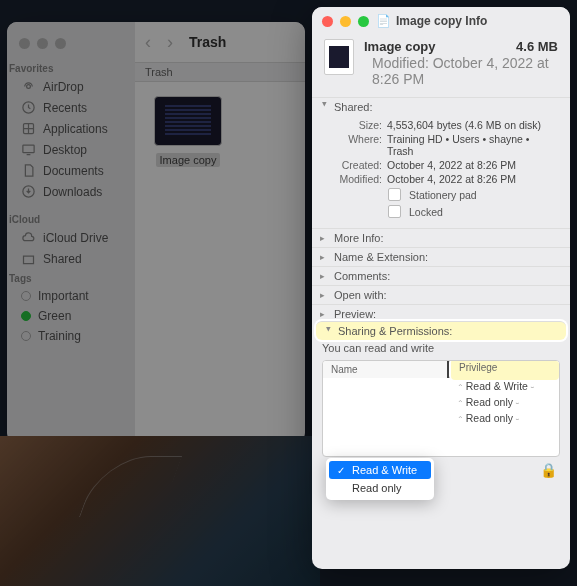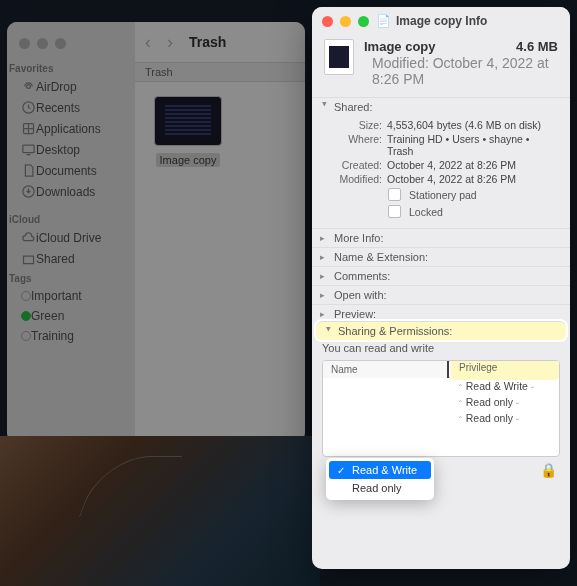--- a/index.html
+++ b/index.html
@@ -8,21 +8,21 @@
 .dim-overlay { position: absolute; inset: 0; background: rgba(0,0,0,0.45); z-index: 5; pointer-events: none; }
 
 
 .finder { position: absolute; left: 7px; top: 22px; width: 298px; height: 420px; background: #f5f5f7; border-radius: 10px; display: flex; box-shadow: 0 10px 40px rgba(0,0,0,0.3); overflow: hidden; }
 .sidebar { width: 128px; background: #e8e8ea; padding: 8px 0; font-size: 12px; color: #555; }
 .traffic { display: flex; gap: 7px; padding: 8px 12px 10px; }
 .tl { width: 11px; height: 11px; border-radius: 50%; }
 .tl.red { background: #ff5f57; } .tl.yellow { background: #febc2e; } .tl.green { background: #28c840; }
 .sidebar .tl { background: #bbb; }
 .side-sect { padding: 4px 2px 2px; font-size: 10px; color: #888; font-weight: 600; }
-.side-item { display: flex; align-items: center; padding: 3px 14px; color: #555; font-size: 12px; }
+.side-item { display: flex; align-items: center; gap: 7px; padding: 3px 14px; color: #555; font-size: 12px; }
 .side-icon { width: 15px; height: 15px; display: flex; align-items: center; justify-content: center; }
 .side-icon svg { width: 15px; height: 15px; }
 .tag-dot { width: 10px; height: 10px; border: 1.5px solid #aaa; border-radius: 50%; }
 .tag-dot.green { background: #28c840; border-color: #28c840; }
 .content { flex: 1; background: #fff; display: flex; flex-direction: column; }
 .toolbar { height: 40px; display: flex; align-items: center; padding: 0 10px; gap: 16px; }
 .nav-arrow { color: #bbb; font-size: 18px; }
 .title { font-weight: 600; font-size: 14px; color: #333; }
 .pathbar { background: #f0f0f2; border-top: 1px solid #ddd; border-bottom: 1px solid #ddd; padding: 3px 10px; font-size: 11px; color: #666; }
 .files { padding: 14px; }

